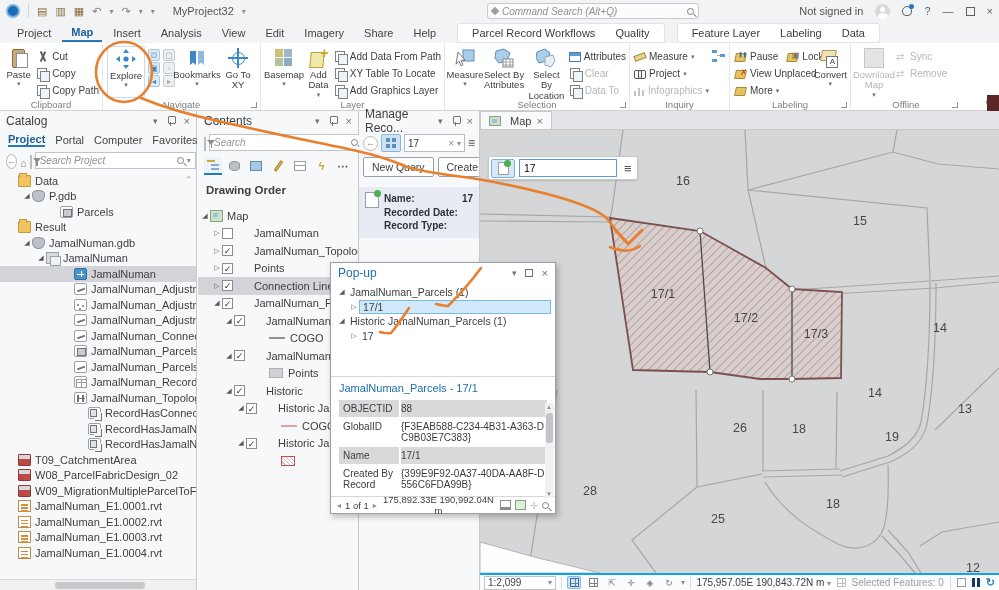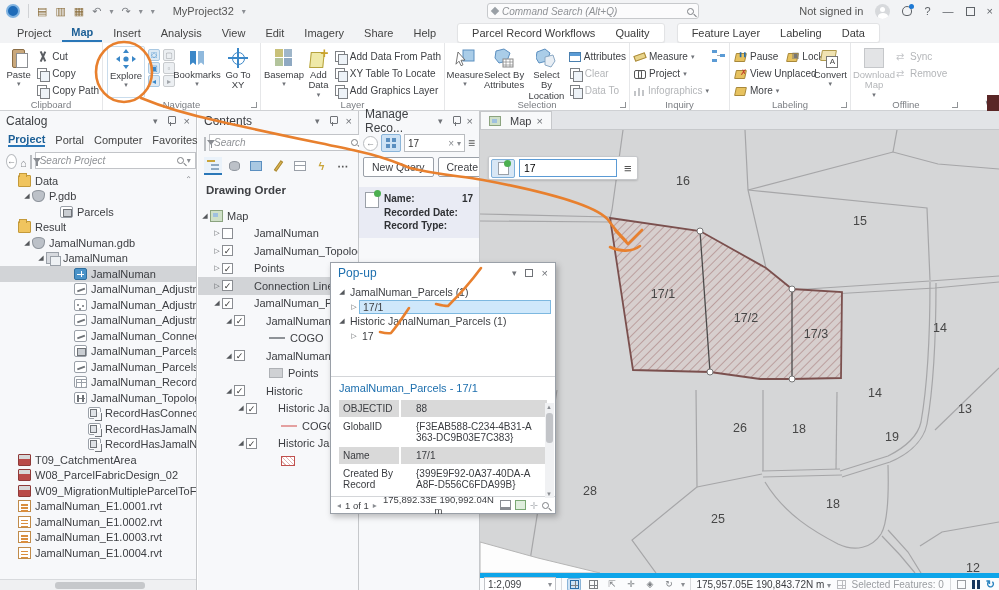--- a/index.html
+++ b/index.html
@@ -187,21 +187,21 @@
 #maptabs{height:19px;display:flex;align-items:flex-end;background:#e2e4e7;border-bottom:1px solid #c6c8cb}
 .mtab{display:flex;align-items:center;gap:5px;background:#f8f9fa;border:1px solid #c6c8cb;border-bottom:none;height:18px;padding:0 8px;font-size:11px;color:#3c3e42}
 #mapcanvas{position:absolute;top:19px;left:0;right:0;height:443px;background:#d5d6d7}
 #mapcanvas svg{position:absolute;left:0;top:0}
 .maplabels{position:absolute;left:0;top:0;right:0;bottom:0;pointer-events:none}
 .mlabel{position:absolute;transform:translate(-50%,-50%);font-size:12.5px;color:#474747}
 #maptoolbar{position:absolute;left:8px;top:26px;height:24px;background:#fff;border:1px solid #c6c8cb;border-radius:2px;display:flex;align-items:center;padding:2px;gap:4px;box-shadow:0 1px 2px rgba(0,0,0,.15);z-index:10}
 #maptoolbar .recbtn{width:24px;height:19px;background:#d8e7f5;border:1px solid #7fb0da;border-radius:2px;display:flex;align-items:center;justify-content:center}
 #maptoolbar input{width:98px;height:18px;border:1.5px solid #5b9bd5;outline:none;font-size:10.5px;padding:0 4px;font-family:"Liberation Sans",sans-serif}
 
-#statusbar{position:absolute;left:0;right:0;bottom:0;height:17px;background:#fbfcfd;border-top:5px solid #0ea5e9;display:flex;align-items:center;padding:0 4px;gap:5px;font-size:10px;color:#3c3e42}
+#statusbar{position:absolute;left:0;right:0;bottom:0;height:17px;background:#fbfcfd;border-top:2px solid #0ea5e9;display:flex;align-items:center;padding:0 4px;gap:5px;font-size:10px;color:#3c3e42}
 .scale{width:72px;height:14px;border:1px solid #c2c4c8;background:#fff;display:flex;align-items:center;justify-content:space-between;padding:0 3px}
 .sdiv{width:1px;height:12px;background:#d8dadd}
 .sic{width:14px;height:13px;border-radius:2px;display:flex;align-items:center;justify-content:center;color:#7d8084;font-size:9px}
 .sic.active{background:#cfe3f5;border:1px solid #8ab4d8;color:#2a6da8}
 .sgrid{width:9px;height:9px;background:linear-gradient(#7d8084,#7d8084) 0 4px/9px 1px no-repeat,linear-gradient(#7d8084,#7d8084) 4px 0/1px 9px no-repeat;border:1px solid #7d8084}
 #sb-right{margin-left:auto;display:flex;align-items:center;gap:6px;color:#9a9da1}
 .pausebars{display:flex;gap:2px}
 .pausebars i{width:3px;height:9px;background:#17375e}
 .syncico{color:#2e86c1;font-weight:bold;font-size:11px}
 
@@ -211,21 +211,21 @@
 #popup-tree{height:92px;padding:2px 4px;overflow:hidden}
 .prow{display:flex;align-items:center;height:14.5px;white-space:nowrap;color:#3c3e42;font-size:10.5px}
 .prow .lbl{padding:0 3px}
 .prow.sel .lbl{background:#cfe8fb;border:1px solid #7db8e0;flex:1}
 #popup-spacer{flex:1}
 #popup-section{border-top:1px solid #d4d6d9;padding:5px 8px 4px;color:#1d6fae;font-size:11px}
 #popup-table{margin:2px 8px 2px 8px;font-size:10px}
 .trow{display:flex;margin-bottom:1px;background:#fff}
 .trow.shade{background:#d9d9d9}
 .trow .f{width:62px;flex:none;padding:3px 4px;border-right:2px solid #fff;color:#3a3c40}
-.trow .v{flex:1;padding:3px 15px;word-break:break-all;color:#3a3c40}
+.trow .v{flex:1;padding:3px 0;word-break:break-all;color:#3a3c40}
 #popup-scroll{position:absolute;right:1px;top:140px;width:9px;height:95px;background:#f0f1f3}
 #popup-scroll .th{position:absolute;left:1px;top:10px;width:7px;height:30px;background:#c2c4c8;border-radius:3px}
 #popup-scroll .a{position:absolute;left:1px;font-size:6px;color:#8a8d92}
 #popup-footer{height:17px;border-top:1px solid #d4d6d9;display:flex;align-items:center;padding:0 6px;gap:4px;font-size:9.5px;color:#3c3e42}
 #popup-footer .coords{flex:1;text-align:center}
 .pf-ic{width:11px;height:10px;border:1px solid #8a8d92;background:#fff}
 .pf-print{border-bottom-width:3px}
 .pf-green{background:#dfeedd;border-color:#7aa874}
 
 #annot{position:absolute;left:0;top:0;width:999px;height:590px;z-index:99;pointer-events:none}

